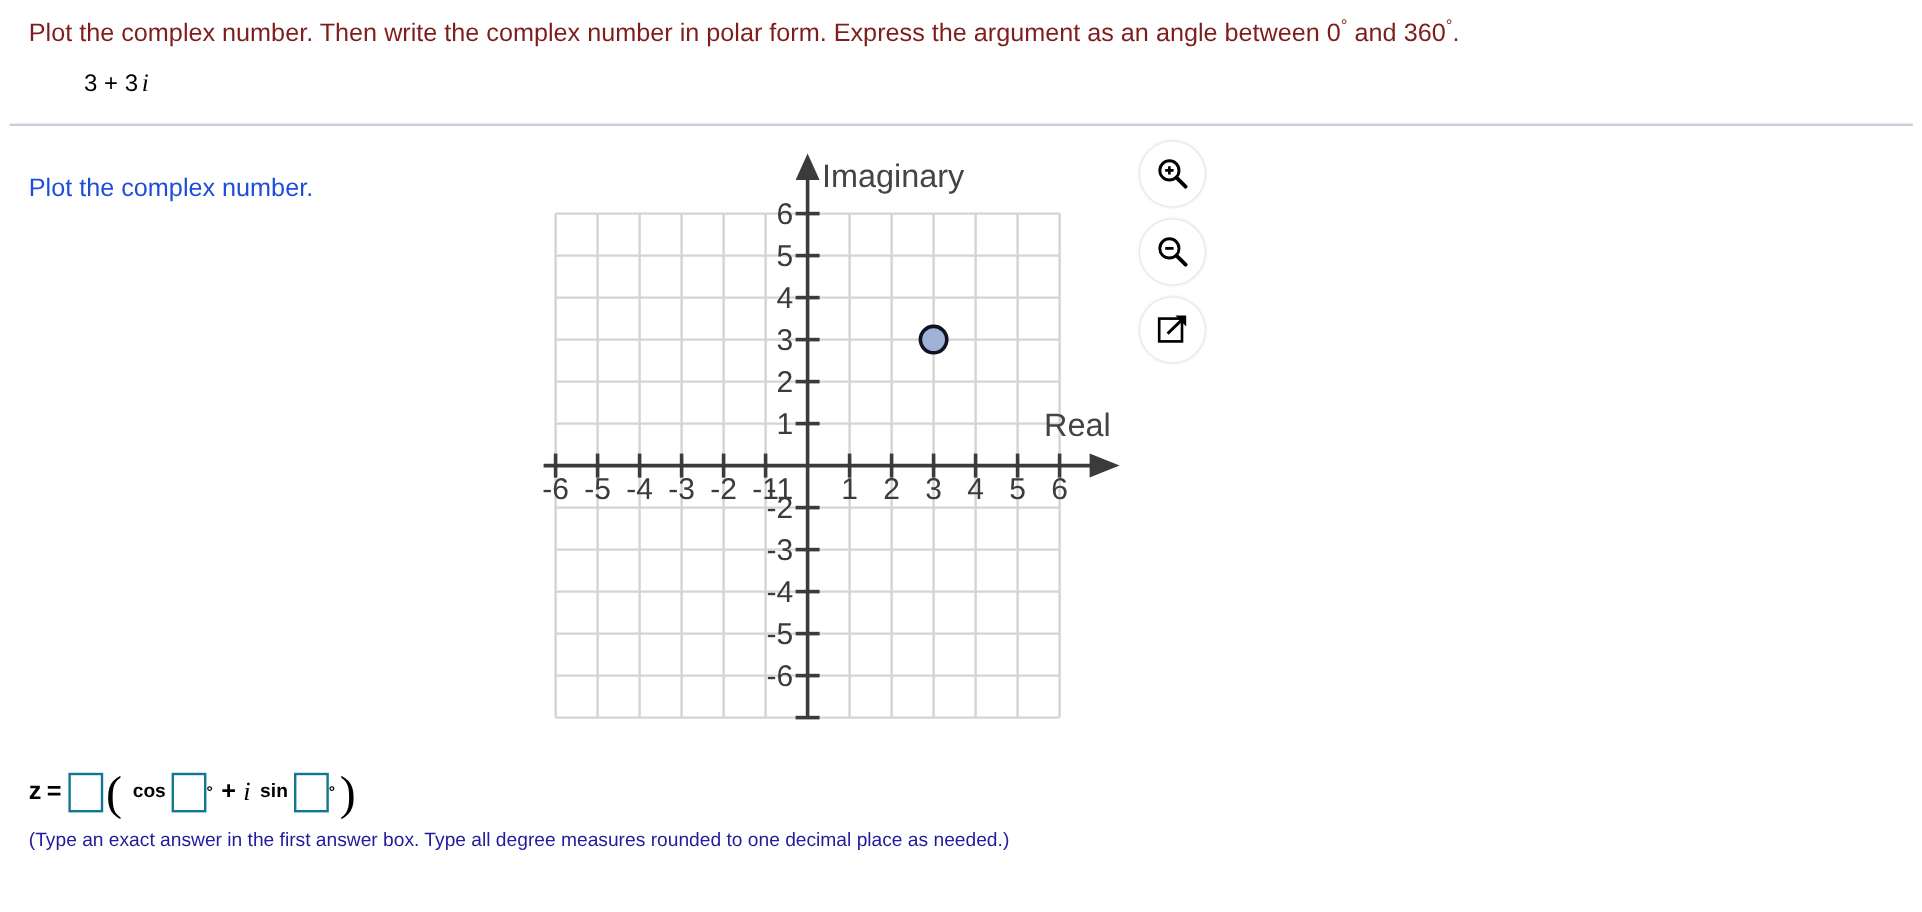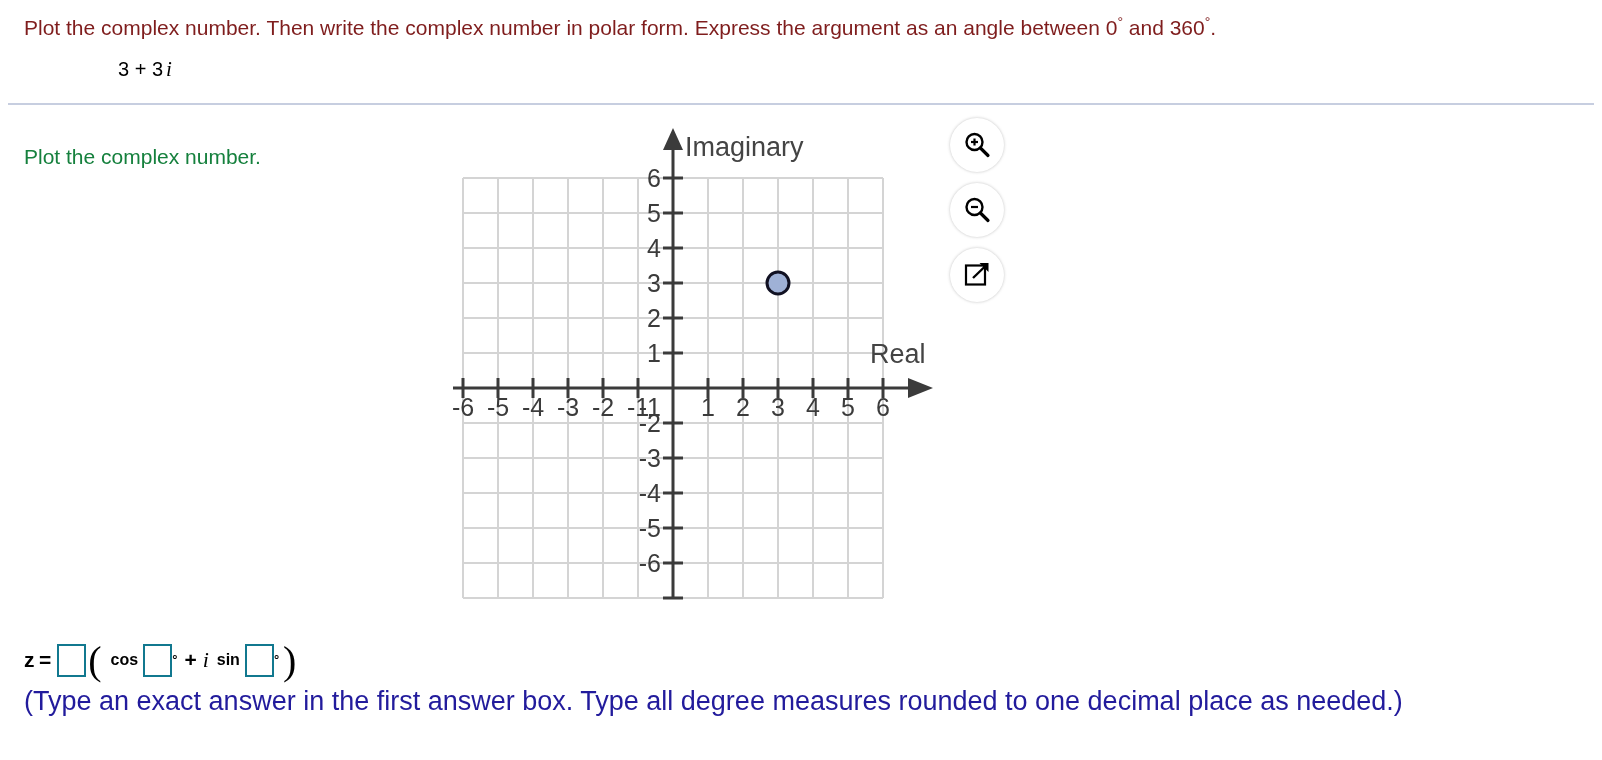--- a/index.html
+++ b/index.html
@@ -31,21 +31,20 @@
     vertical-align: super;
     line-height: 0;
   }
   #problem-expression {
     position: absolute;
     left: 70px;
     top: 56px;
     font-size: 20px;
     line-height: 26px;
     white-space: nowrap;
-    margin-left: 48px;
   }
   #problem-expression .imag {
     font-family: "Liberation Serif", serif;
     font-style: italic;
     font-size: 21px;
     padding-left: 3px;
   }
   #header-divider {
     position: absolute;
     left: 8px;
@@ -56,21 +55,21 @@
   }
 
   
   #plot-instruction {
     position: absolute;
     left: 24px;
     top: 143px;
     font-size: 21px;
     line-height: 28px;
     white-space: nowrap;
-    color: #15803d;
+    color: #1d4ed8;
   }
 
   
   #graph-figure {
     position: absolute;
     left: 430px;
     top: 120px;
     width: 520px;
     height: 500px;
   }
@@ -158,21 +157,21 @@
     margin: 0 6px 0 5px;
   }
   .i-italic {
     font-family: "Liberation Serif", serif;
     font-style: italic;
     font-size: 22px;
     margin-right: 1px;
   }
   #answer-hint {
     margin-top: 6px;
-    font-size: 27px;
+    font-size: 16px;
     line-height: 26px;
     color: #221b9c;
     white-space: nowrap;
   }
 </style>
 </head>
 <body>
 
 <div id="header-question"><span>Plot the complex number.  Then write the complex number in polar form.  Express the argument as an angle between 0</span><span class="deg">°</span><span> and 360</span><span class="deg">°</span><span>.</span></div>
 

